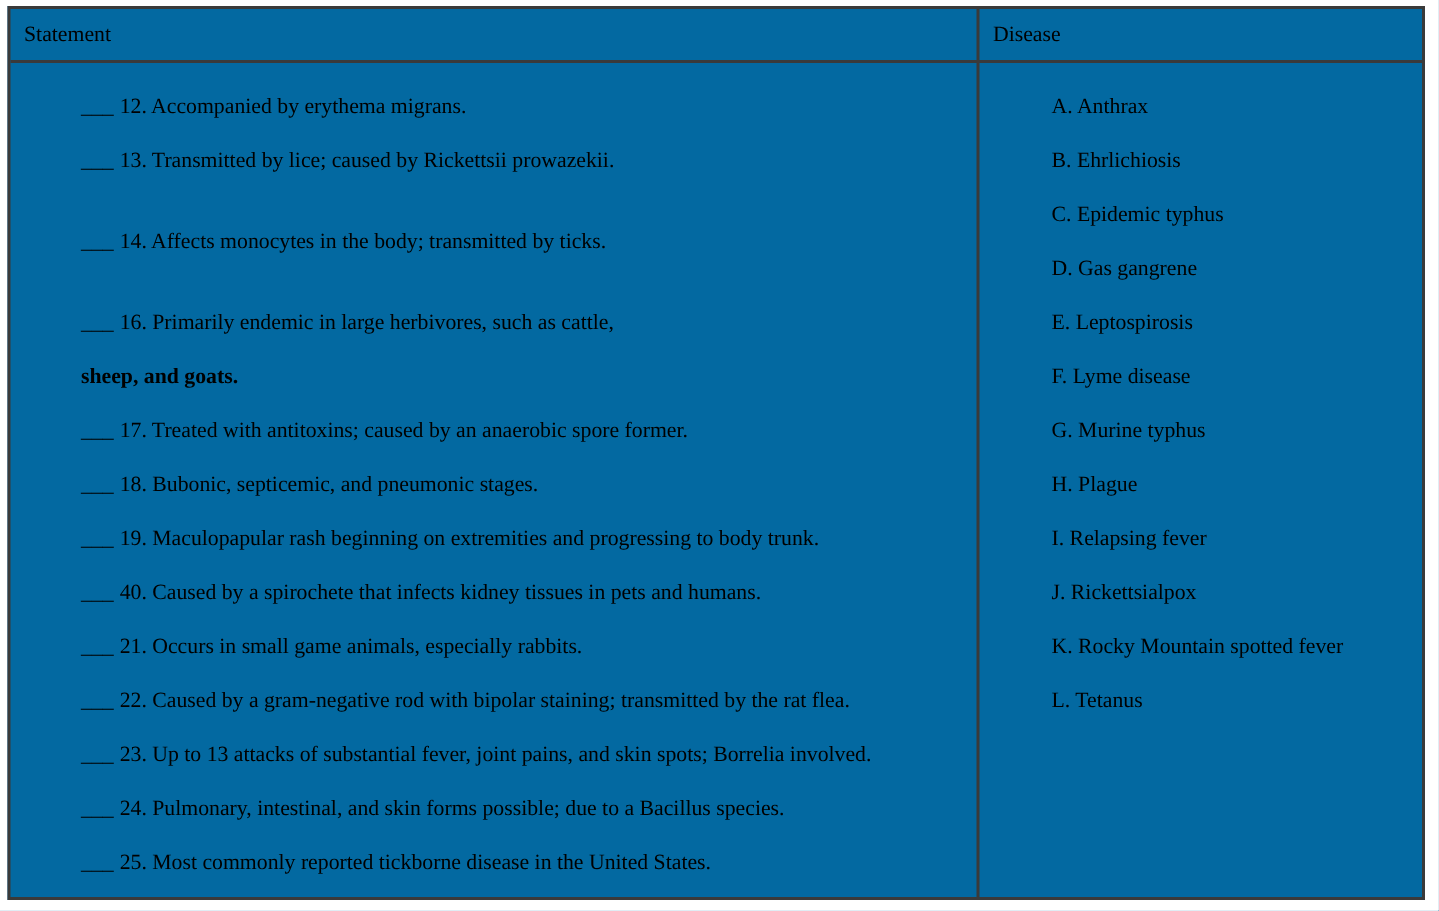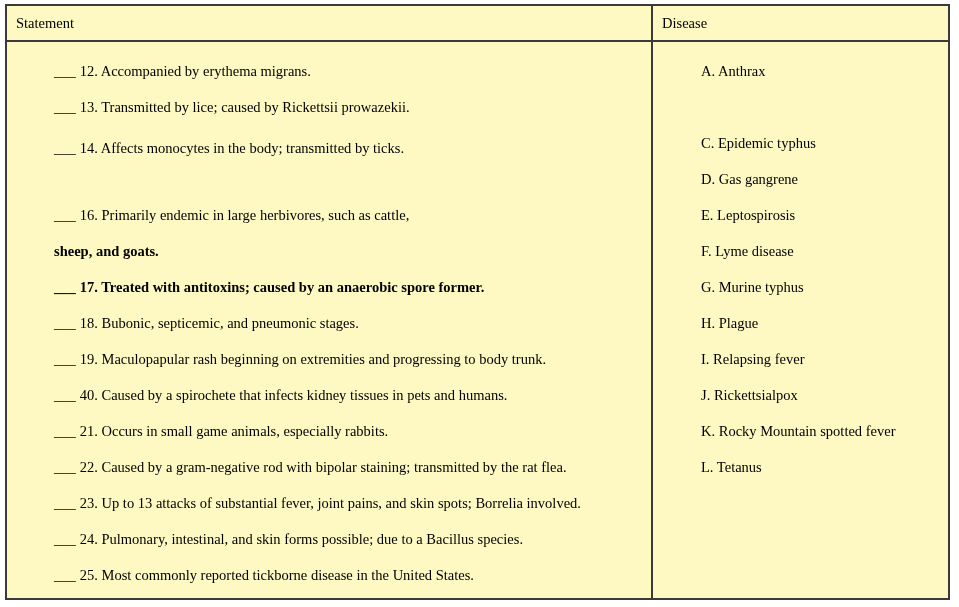--- a/index.html
+++ b/index.html
@@ -25,21 +25,21 @@
 
   
   .match-table {
     position: absolute;
     left: 5px;
     top: 4px;
     width: 945px;
     height: 596px;
     box-sizing: border-box;
     border: 2px solid #3a3a3a;
-    background: #fef9c3;
+    background: #0369a1;
   }
 
   .table-header {
     position: relative;
     height: 36px;
     box-sizing: border-box;
     border-bottom: 2px solid #3a3a3a;
   }
 
   .header-cell {
@@ -128,35 +128,36 @@
       <div class="header-cell statement">Statement</div>
       <div class="header-cell disease">Disease</div>
     </div>
 
     <div class="col-divider"></div>
 
     <div class="table-body">
       <div class="col-statements" id="statements-col">
           <div class="stmt-row" style="top: 11px;"><span class="blank">___</span><span class="stmt-text">12. Accompanied by erythema migrans.</span></div>
           <div class="stmt-row" style="top: 47px;"><span class="blank">___</span><span class="stmt-text">13. Transmitted by lice; caused by Rickettsii prowazekii.</span></div>
-          <div class="stmt-row" style="top: 88px;"><span class="blank">___</span><span class="stmt-text">14. Affects monocytes in the body; transmitted by ticks.</span></div>
+          <div class="stmt-row" style="top: 101px;"><span class="blank">___</span><span class="stmt-text">14. Affects monocytes in the body; transmitted by ticks.</span></div>
           <div class="stmt-row" style="top: 155px;"><span class="blank">___</span><span class="stmt-text">16. Primarily endemic in large herbivores, such as cattle,</span></div>
           <div class="stmt-row continuation" style="top: 191px; font-weight: bold;"><span class="stmt-text">sheep, and goats.</span></div>
-          <div class="stmt-row" style="top: 227px; font-weight: bold;"><span class="blank">___</span><span class="stmt-text">17. Treated with antitoxins; caused by an anaerobic spore former.</span></div>
+          <div class="stmt-row" style="top: 227px;"><span class="blank">___</span><span class="stmt-text">17. Treated with antitoxins; caused by an anaerobic spore former.</span></div>
           <div class="stmt-row" style="top: 263px;"><span class="blank">___</span><span class="stmt-text">18. Bubonic, septicemic, and pneumonic stages.</span></div>
           <div class="stmt-row" style="top: 299px;"><span class="blank">___</span><span class="stmt-text">19. Maculopapular rash beginning on extremities and progressing to body trunk.</span></div>
           <div class="stmt-row" style="top: 335px;"><span class="blank">___</span><span class="stmt-text">40. Caused by a spirochete that infects kidney tissues in pets and humans.</span></div>
           <div class="stmt-row" style="top: 371px;"><span class="blank">___</span><span class="stmt-text">21. Occurs in small game animals, especially rabbits.</span></div>
           <div class="stmt-row" style="top: 407px;"><span class="blank">___</span><span class="stmt-text">22. Caused by a gram-negative rod with bipolar staining; transmitted by the rat flea.</span></div>
           <div class="stmt-row" style="top: 443px;"><span class="blank">___</span><span class="stmt-text">23. Up to 13 attacks of substantial fever, joint pains, and skin spots; Borrelia involved.</span></div>
           <div class="stmt-row" style="top: 479px;"><span class="blank">___</span><span class="stmt-text">24. Pulmonary, intestinal, and skin forms possible; due to a Bacillus species.</span></div>
           <div class="stmt-row" style="top: 515px;"><span class="blank">___</span><span class="stmt-text">25. Most commonly reported tickborne disease in the United States.</span></div>
         </div>
       <div class="col-diseases" id="diseases-col">
           <div class="dis-row" style="top: 11px;">A. Anthrax</div>
+          <div class="dis-row" style="top: 47px;">B. Ehrlichiosis</div>
           <div class="dis-row" style="top: 83px;">C. Epidemic typhus</div>
           <div class="dis-row" style="top: 119px;">D. Gas gangrene</div>
           <div class="dis-row" style="top: 155px;">E. Leptospirosis</div>
           <div class="dis-row" style="top: 191px;">F. Lyme disease</div>
           <div class="dis-row" style="top: 227px;">G. Murine typhus</div>
           <div class="dis-row" style="top: 263px;">H. Plague</div>
           <div class="dis-row" style="top: 335px;">J. Rickettsialpox</div>
           <div class="dis-row" style="top: 299px;">I. Relapsing fever</div>
           <div class="dis-row" style="top: 371px;">K. Rocky Mountain spotted fever</div>
           <div class="dis-row" style="top: 407px;">L. Tetanus</div>

